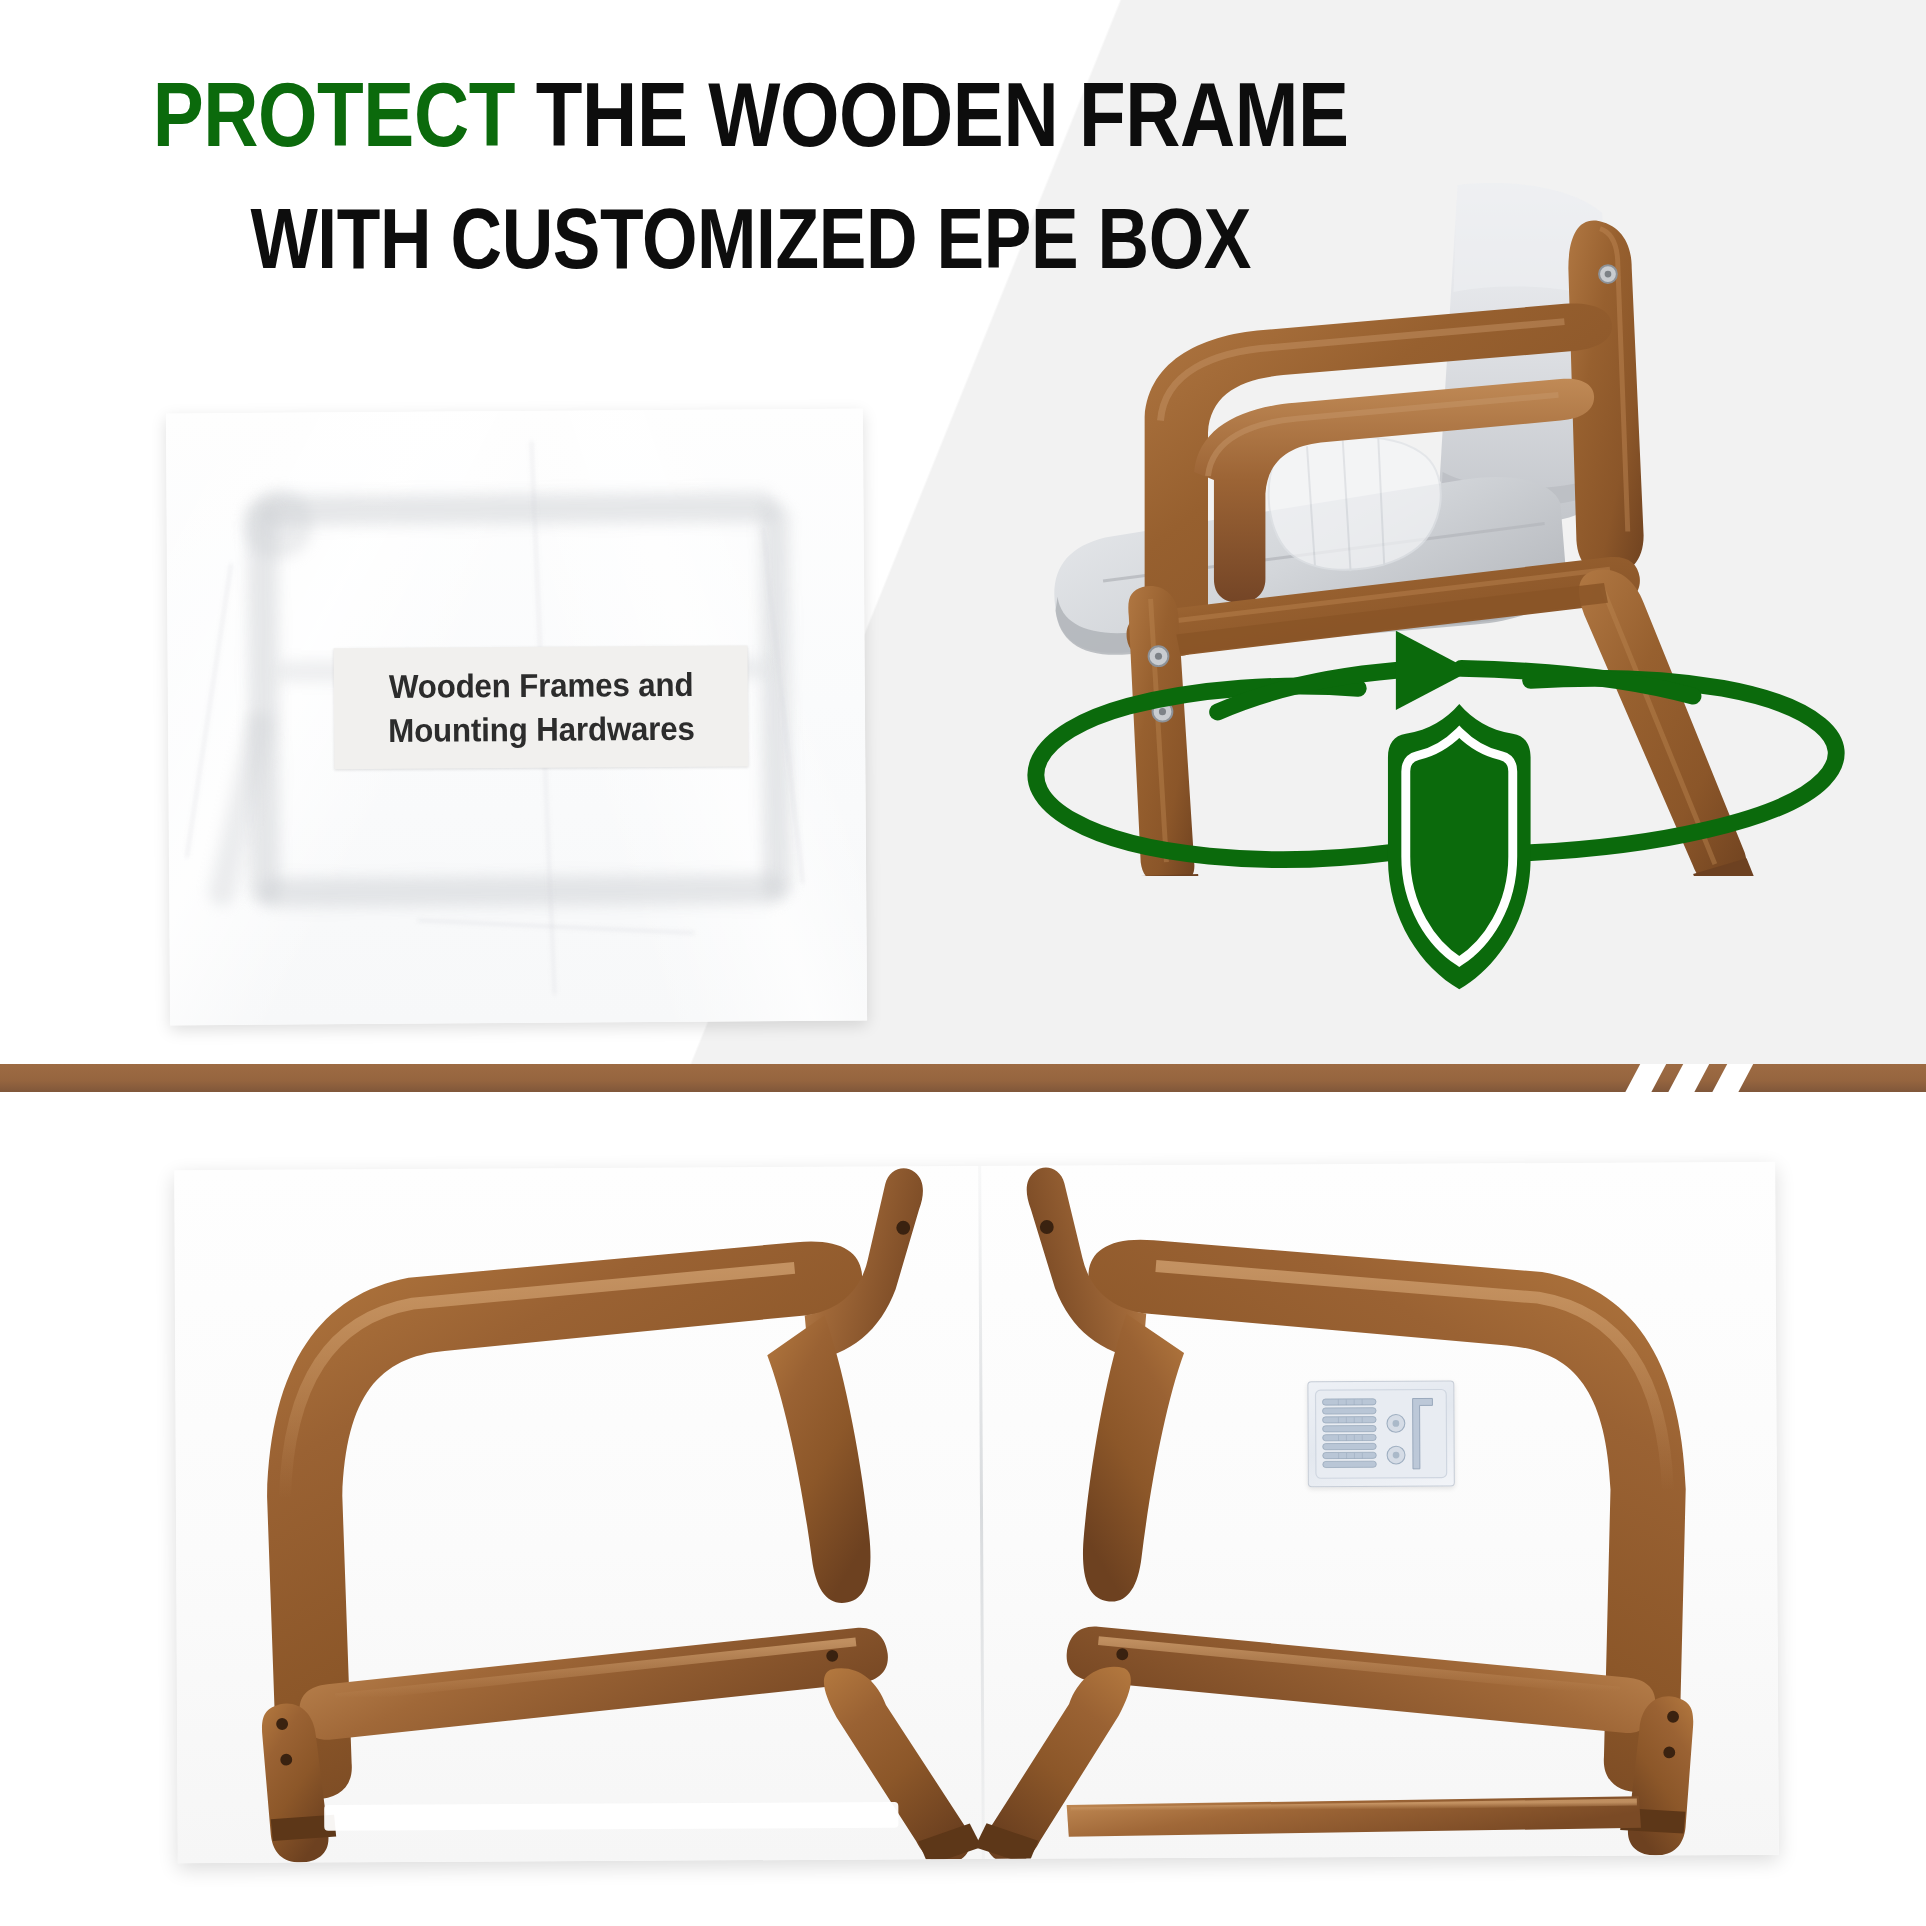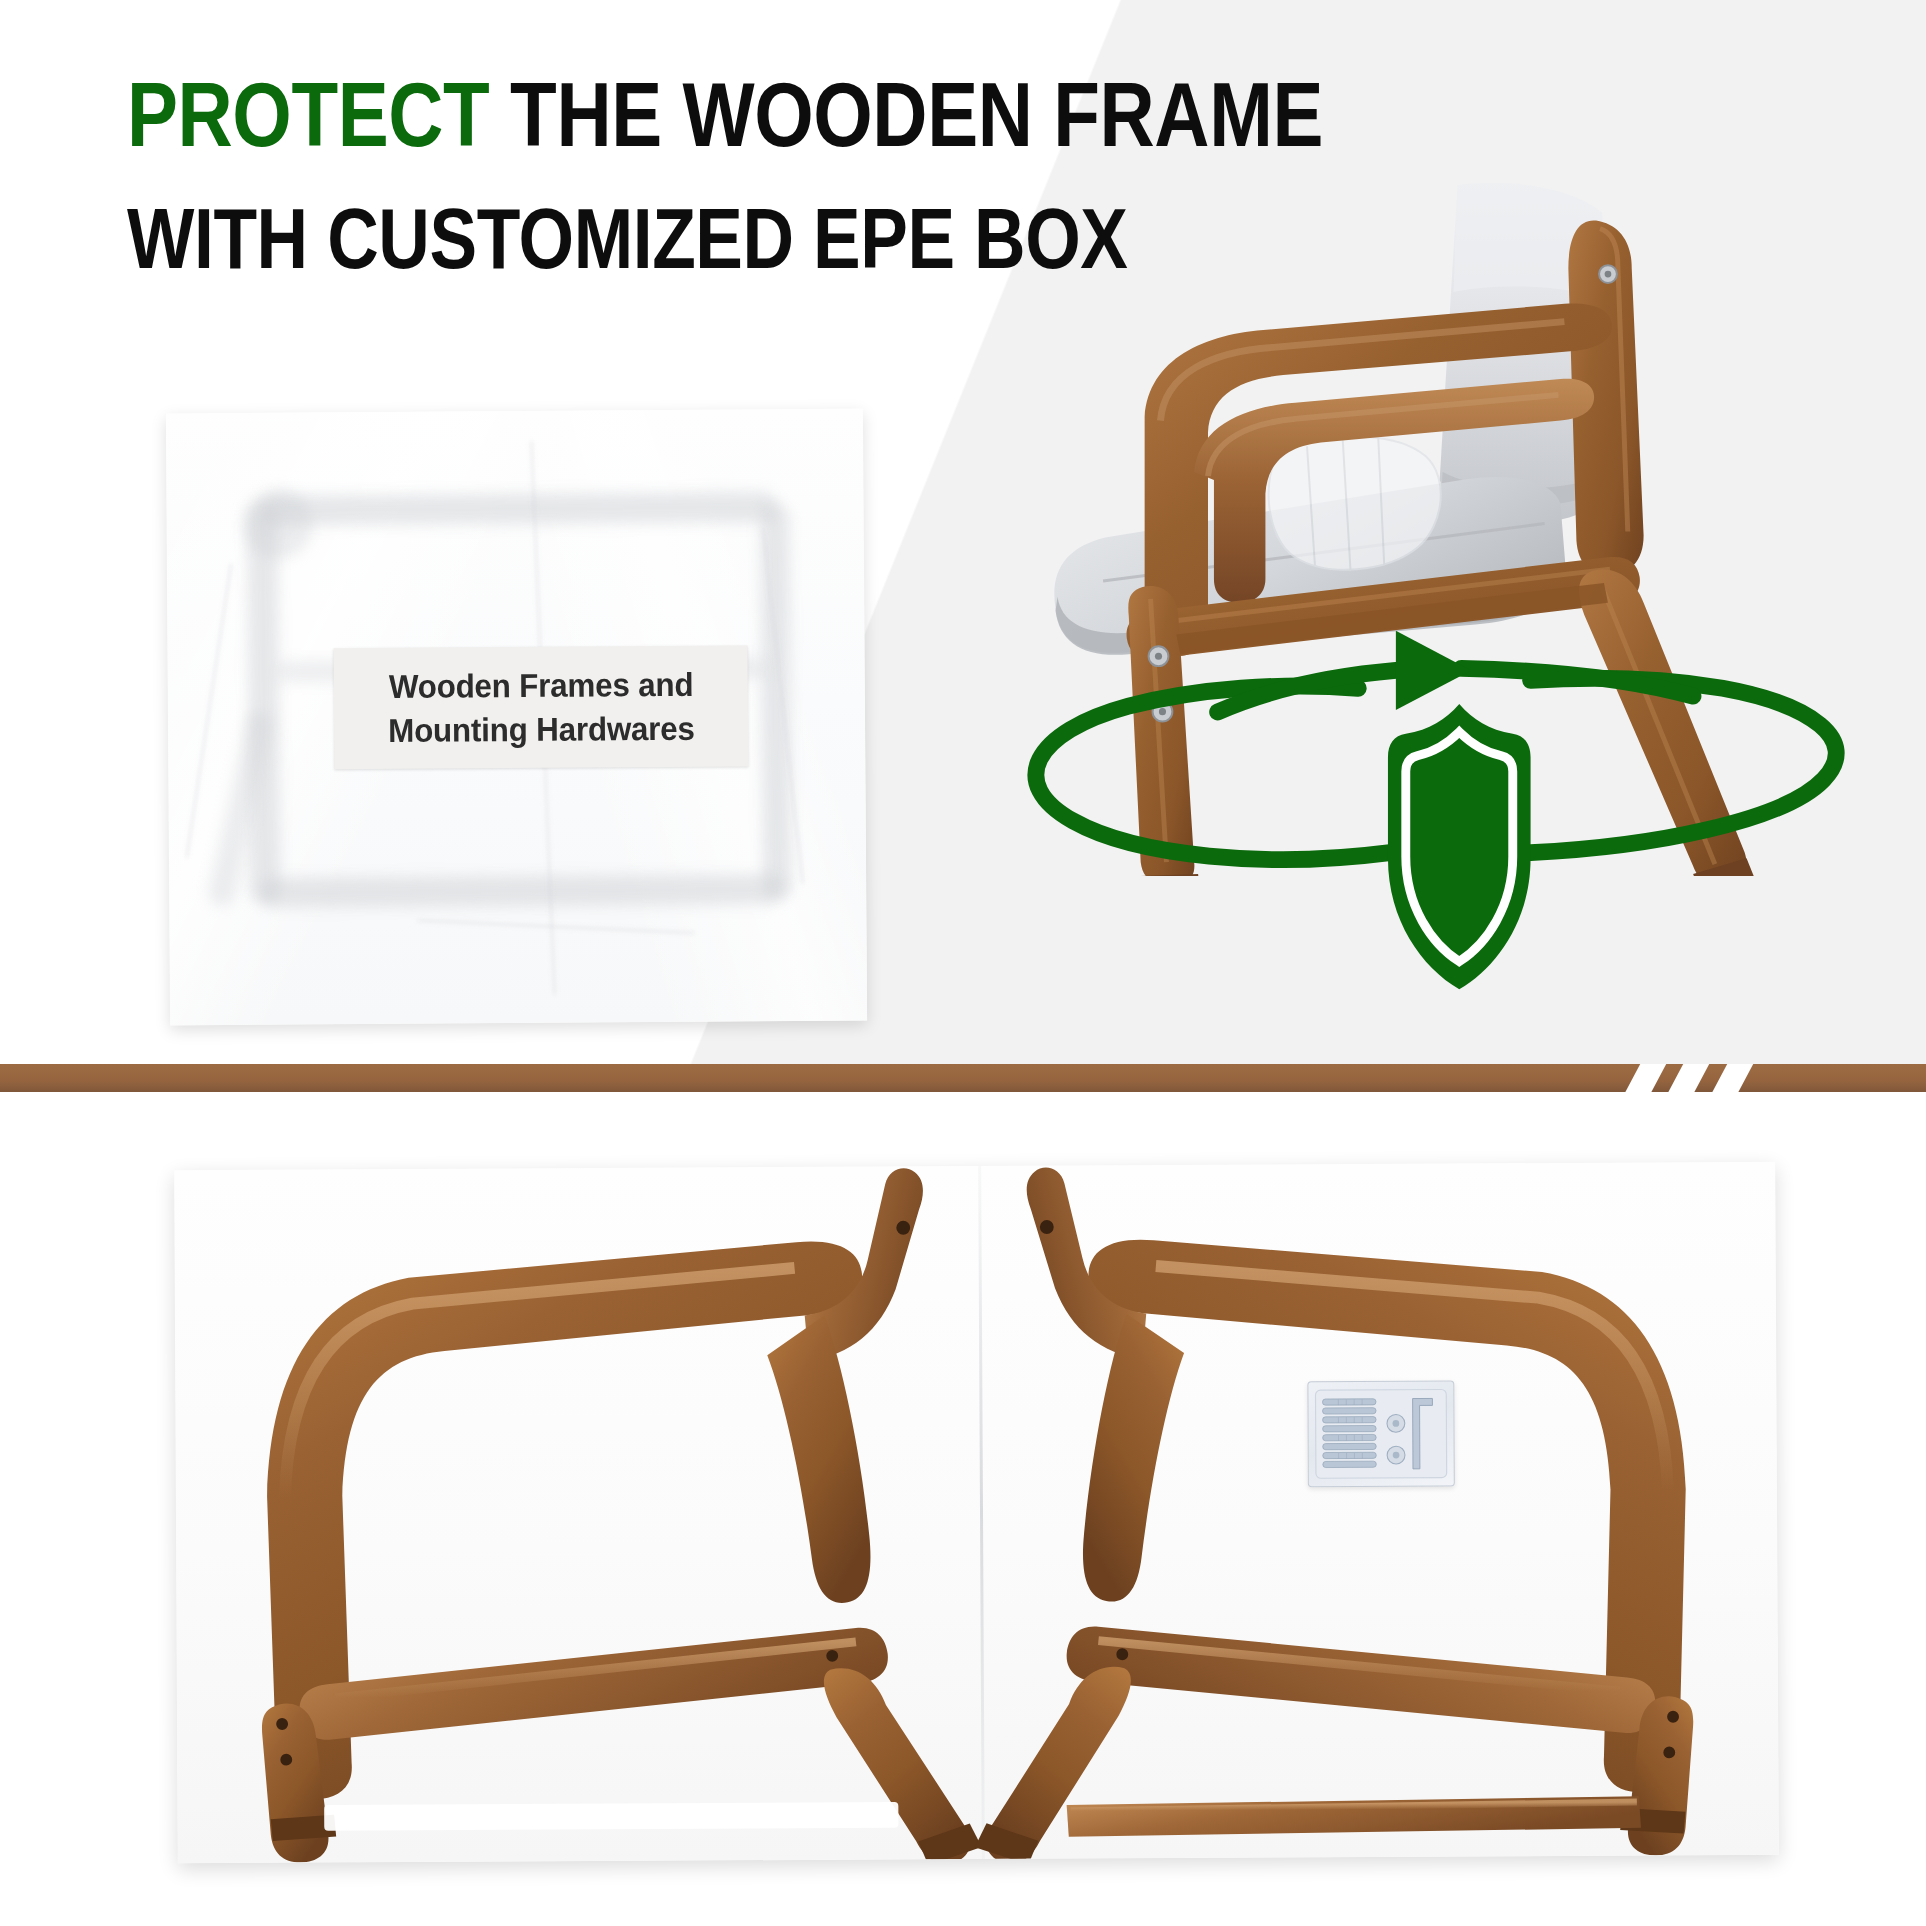--- a/index.html
+++ b/index.html
@@ -4,21 +4,21 @@
 <title>Protect The Wooden Frame</title>
 <style>
   html,body{margin:0;padding:0;background:#fff;}
   body{width:1927px;height:1927px;overflow:hidden;
        font-family:"Liberation Sans","DejaVu Sans",sans-serif;}
 
   #stage{position:relative;width:1927px;height:1927px;background:#ffffff;overflow:hidden;}
 
   
   #top-panel{position:absolute;left:0;top:0;width:1927px;height:1064px;
-             background:#ffffff;overflow:hidden;}
+             background:#ffffff;overflow:hidden;text-align:center;}
   
   #diag-wedge{position:absolute;left:0;top:0;width:1927px;height:1064px;
               background:linear-gradient(112deg,#ffffff 0%,#ffffff 47.5%,#f2f2f2 47.6%,#f2f2f2 100%);}
 
   
   #headline{position:absolute;left:127px;top:69px;width:1485px;z-index:8;}
   .hl-line{margin:0;white-space:nowrap;line-height:1.0;
            font-weight:700;letter-spacing:-0.5px;
            font-family:"Liberation Sans Narrow","Liberation Sans","DejaVu Sans Condensed",sans-serif;
            transform:scaleX(.84);transform-origin:left center;}

